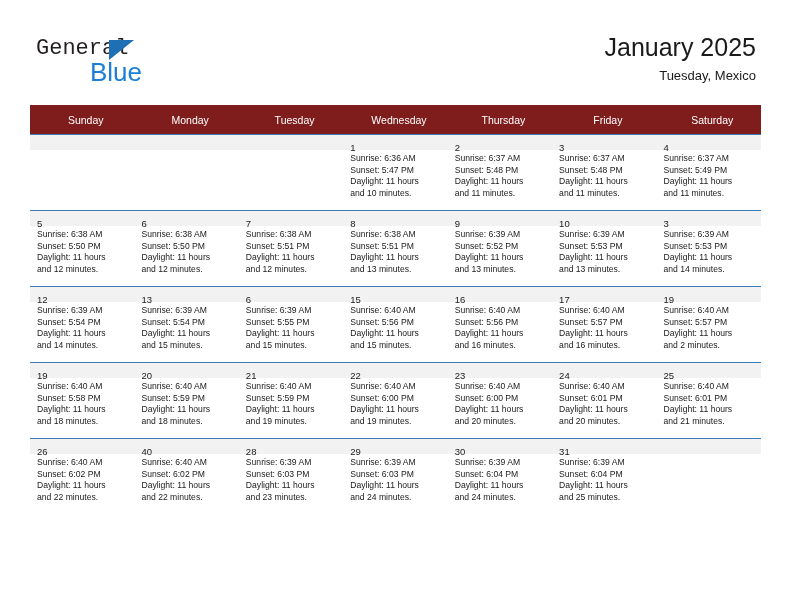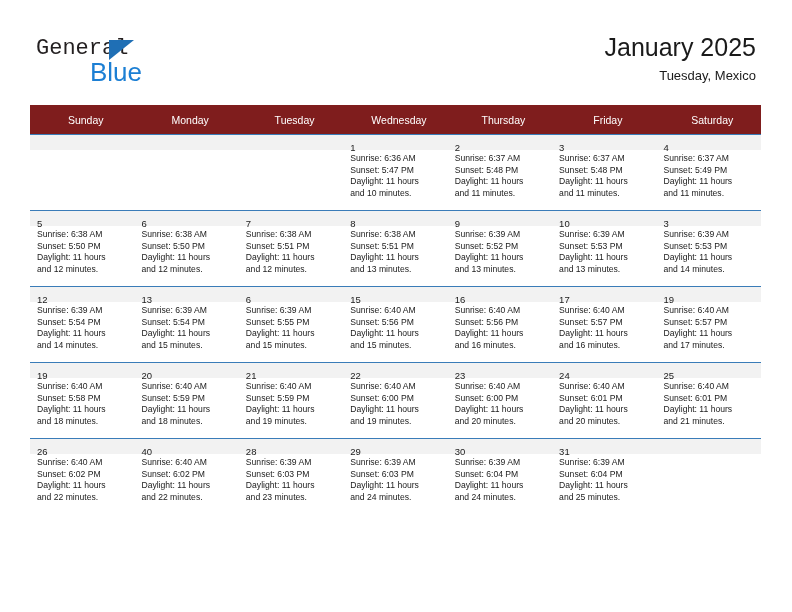--- a/index.html
+++ b/index.html
@@ -382,21 +382,21 @@
               </div>
             </div>
           </td>
           <td>
             <div class="cell filled">
               <div class="daynum-bar"><span class="daynum">19</span></div>
               <div class="cell-lines">
                 <div class="cell-line">Sunrise: 6:40 AM</div>
                 <div class="cell-line">Sunset: 5:57 PM</div>
                 <div class="cell-line">Daylight: 11 hours</div>
-                <div class="cell-line">and 17 minutes.</div>
+                <div class="cell-line">and 2 minutes.</div>
               </div>
             </div>
           </td>
         </tr>
         <tr>
           <td>
             <div class="cell filled">
               <div class="daynum-bar"><span class="daynum">19</span></div>
               <div class="cell-lines">
                 <div class="cell-line">Sunrise: 6:40 AM</div>

